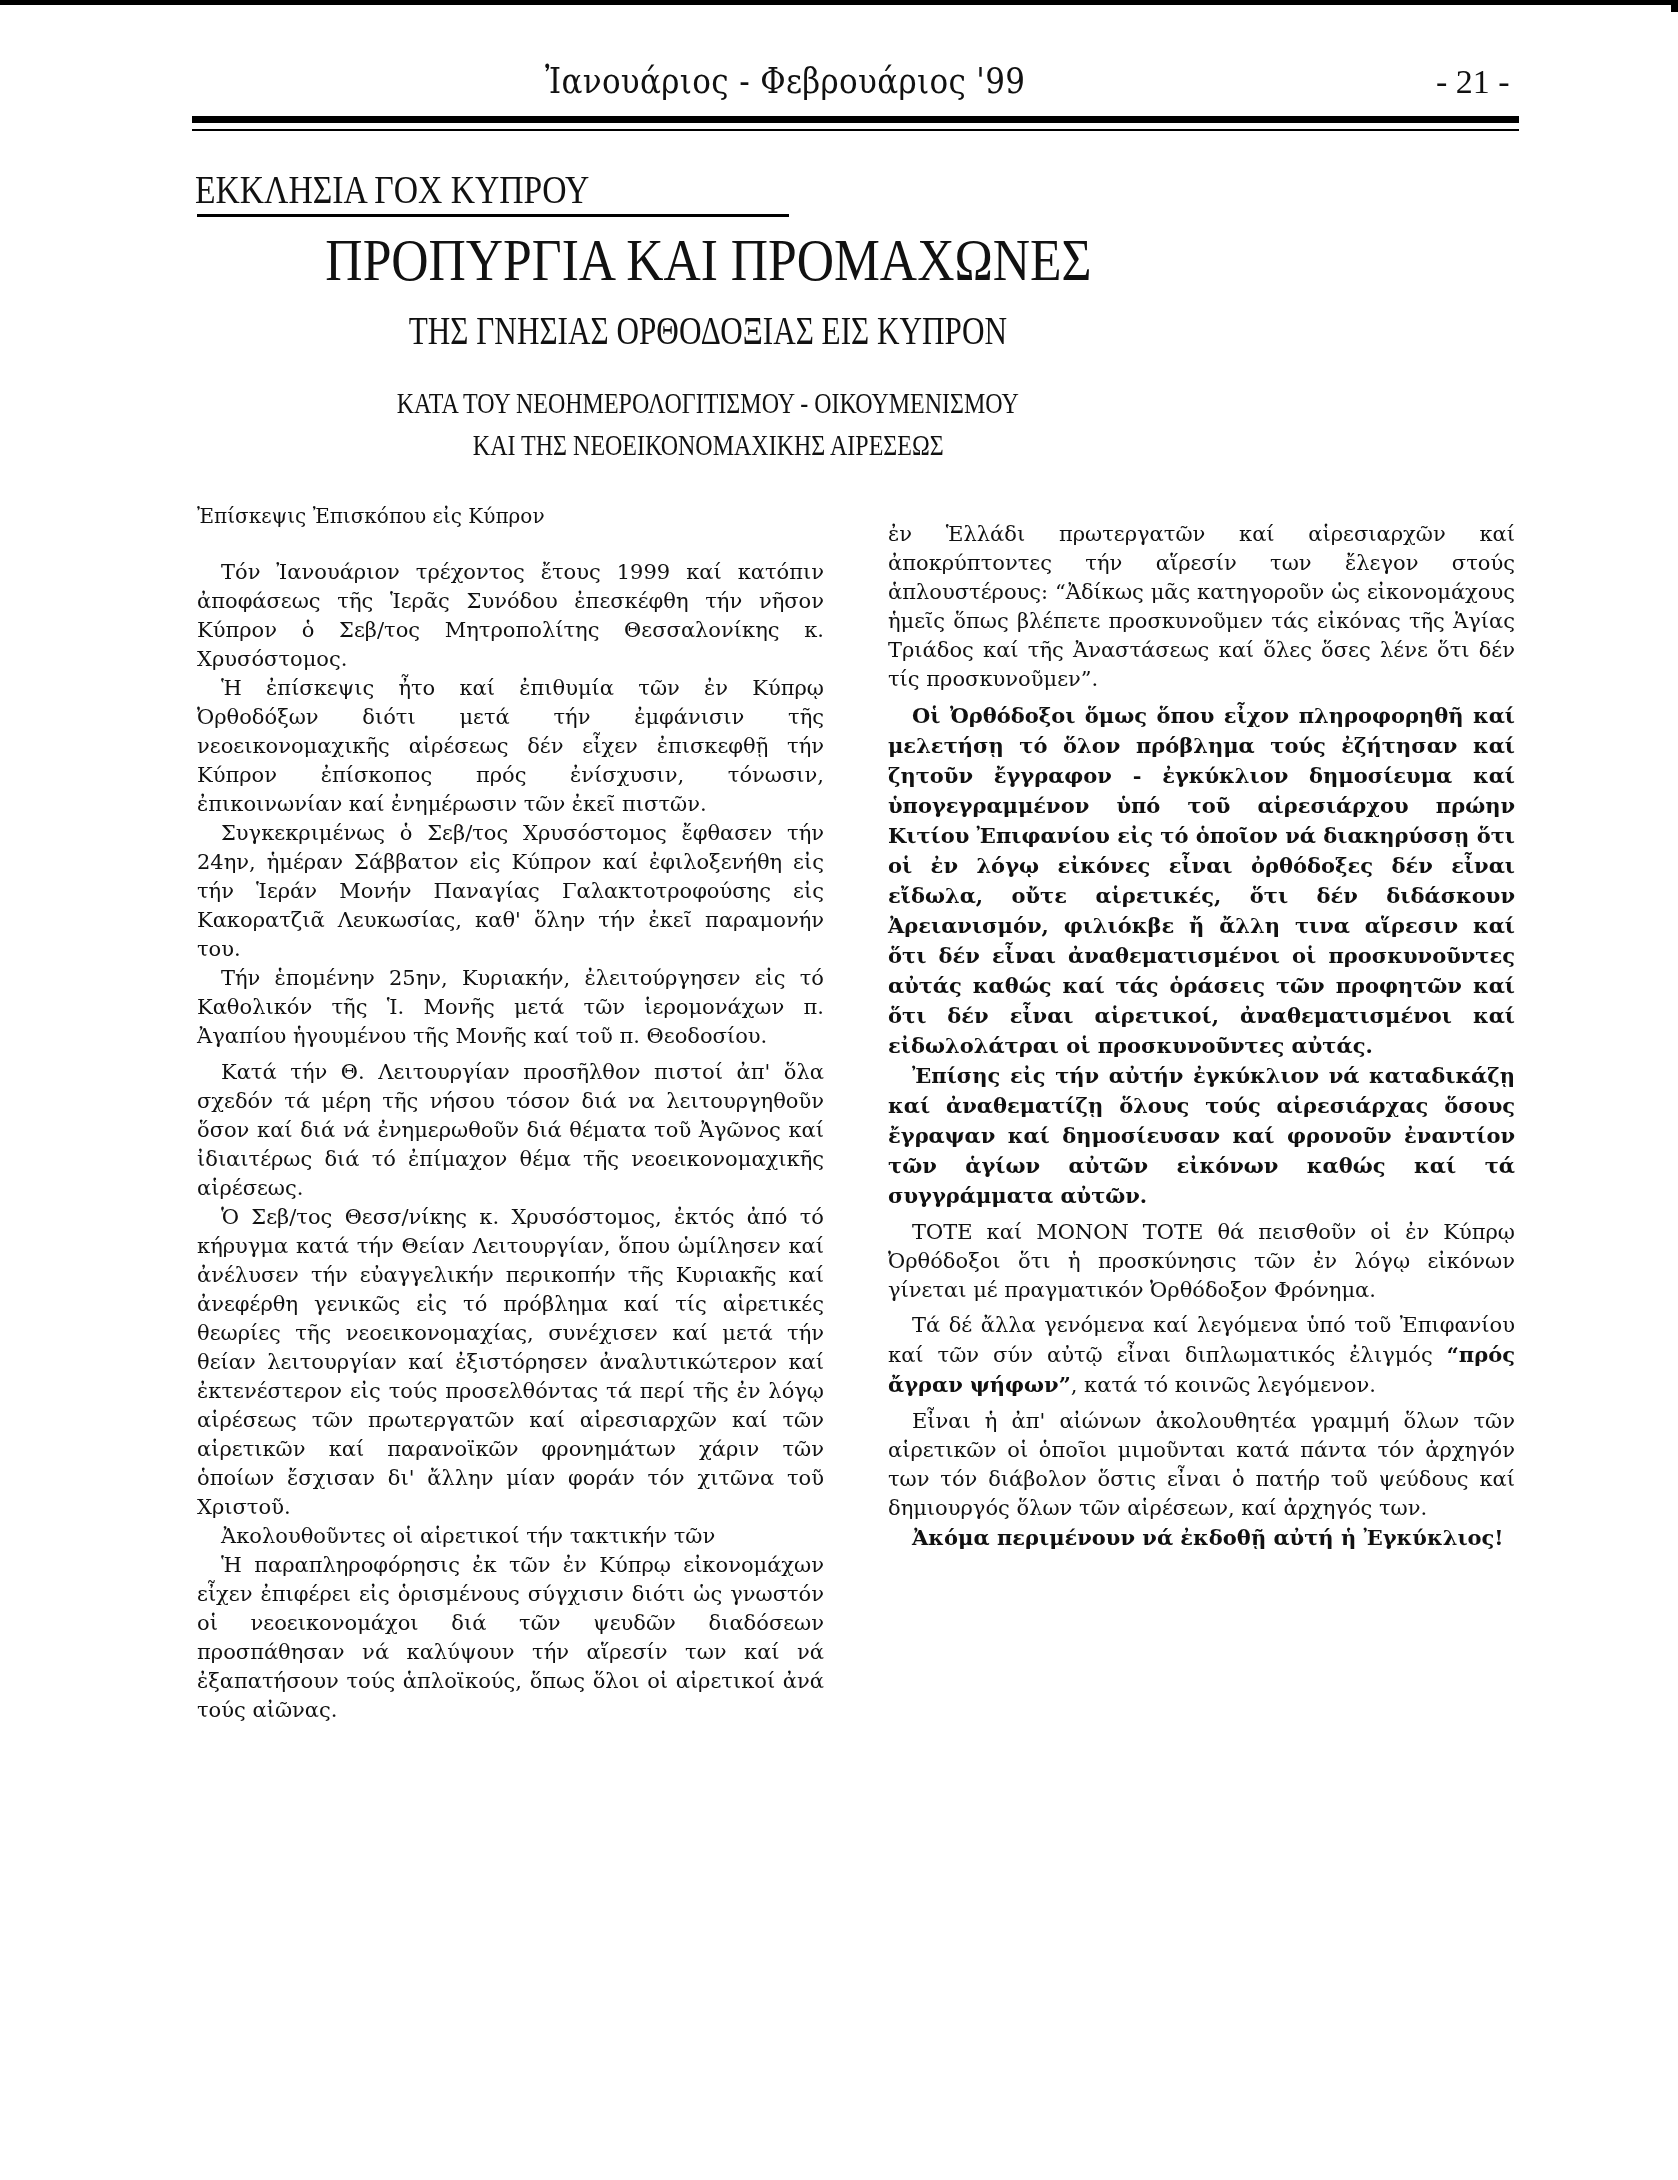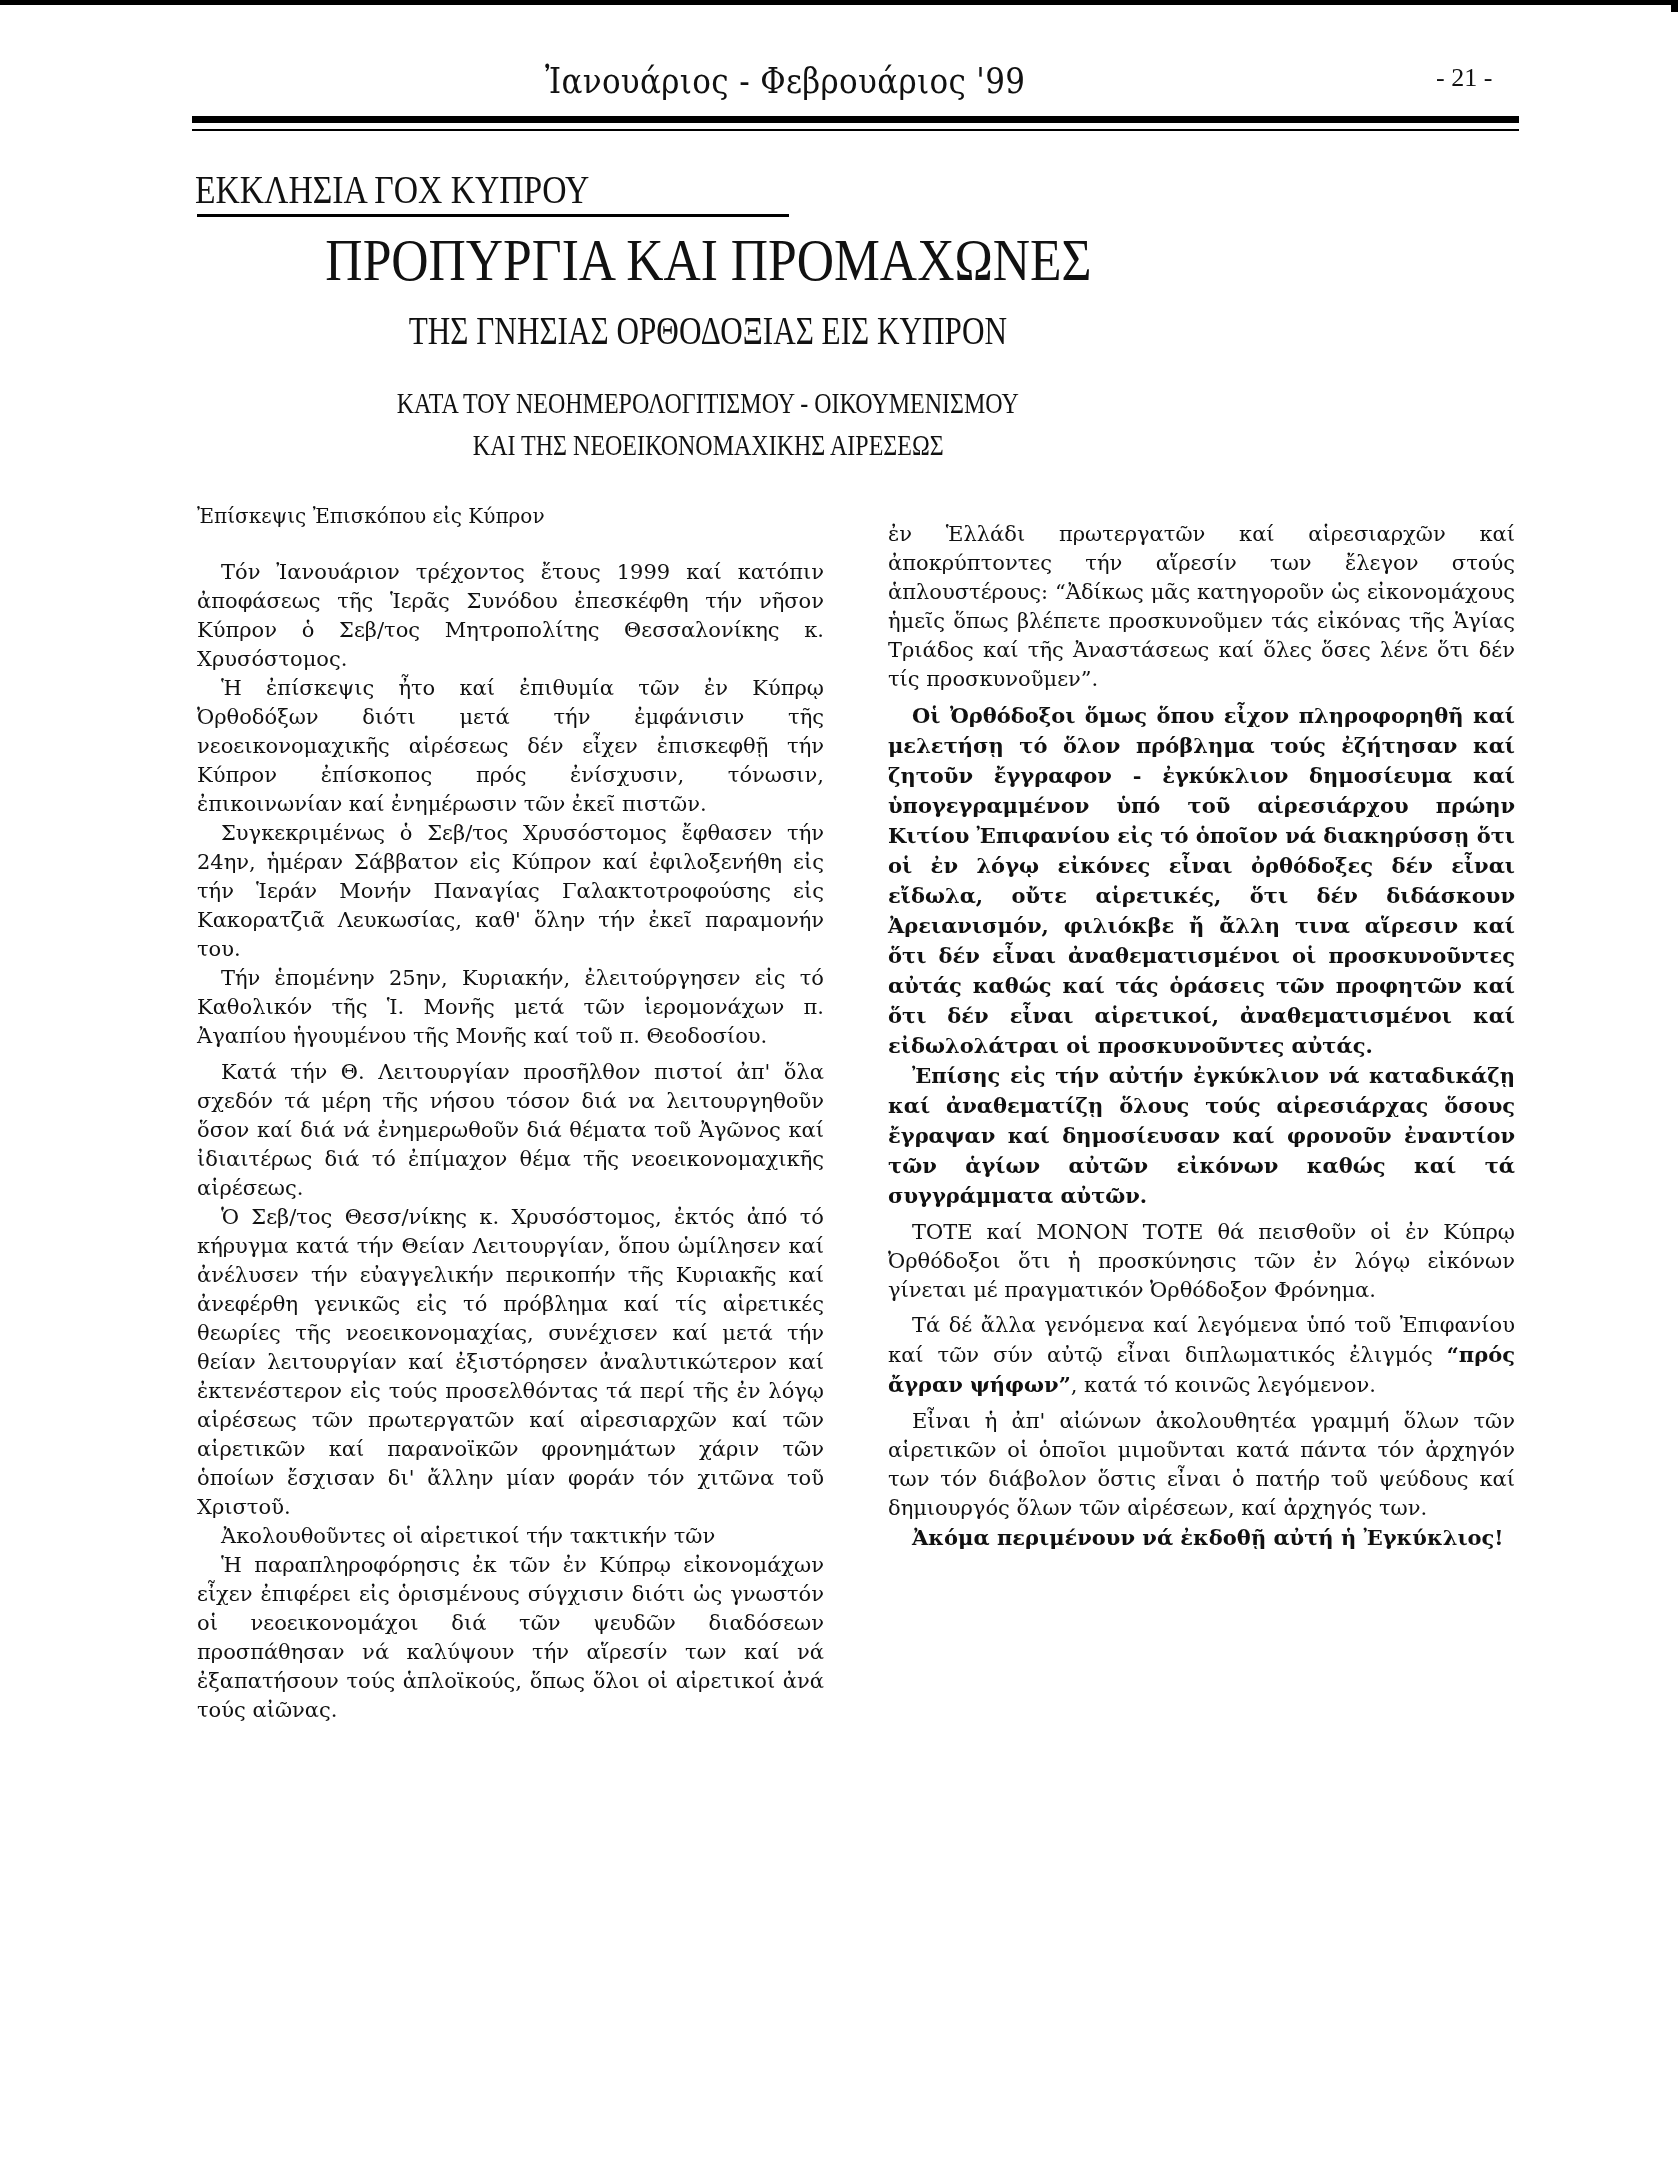--- a/index.html
+++ b/index.html
@@ -1,21 +1,21 @@
 <!DOCTYPE html>
 <html style="font-size:13.6px"><head>
 <meta charset="utf-8">
 <style>
   html, body { margin:0; padding:0; background:#ffffff; }
   body { width:1678px; height:2181px; position:relative; overflow:hidden; color:#111; }
   .scan-edge { position:absolute; left:0; top:0; width:1672px; height:5.1px; background:#000; }
   .scan-edge-right { position:absolute; left:1671px; top:0; width:6.8px; height:12px; background:#000; }
 
   .running-head { position:absolute; left:545px; top:60px; font-family:"DejaVu Serif", serif; font-size:36px; letter-spacing:0.4px; transform:scaleX(0.86); transform-origin:left top; white-space:nowrap; }
-  .page-no { position:absolute; left:1436px; top:63px; font-family:"Liberation Serif", serif; font-size:26px; white-space:nowrap; }
+  .page-no { position:absolute; left:1436px; top:63px; font-family:"Liberation Serif", serif; font-size:34px; white-space:nowrap; }
   .rule-thick { position:absolute; left:192px; top:116px; width:1327px; height:6.8px; background:#000; }
   .rule-thin { position:absolute; left:192px; top:129px; width:1327px; height:1.7px; background:#000; }
 
   .kicker { position:absolute; left:195px; top:165px; font-family:"Liberation Serif", serif; font-size:41px; transform:scaleX(0.82); transform-origin:left top; white-space:nowrap; }
   .kicker-rule { position:absolute; left:197px; top:214px; width:592px; height:3.4px; background:#000; }
 
   .center { position:absolute; left:0; width:1416px; text-align:center; font-family:"Liberation Serif", serif; white-space:nowrap; }
   .center span { display:inline-block; transform-origin:center top; }
   .title-main { top:226px; font-size:60px; }
   .title-main span { transform:scaleX(0.86); }

